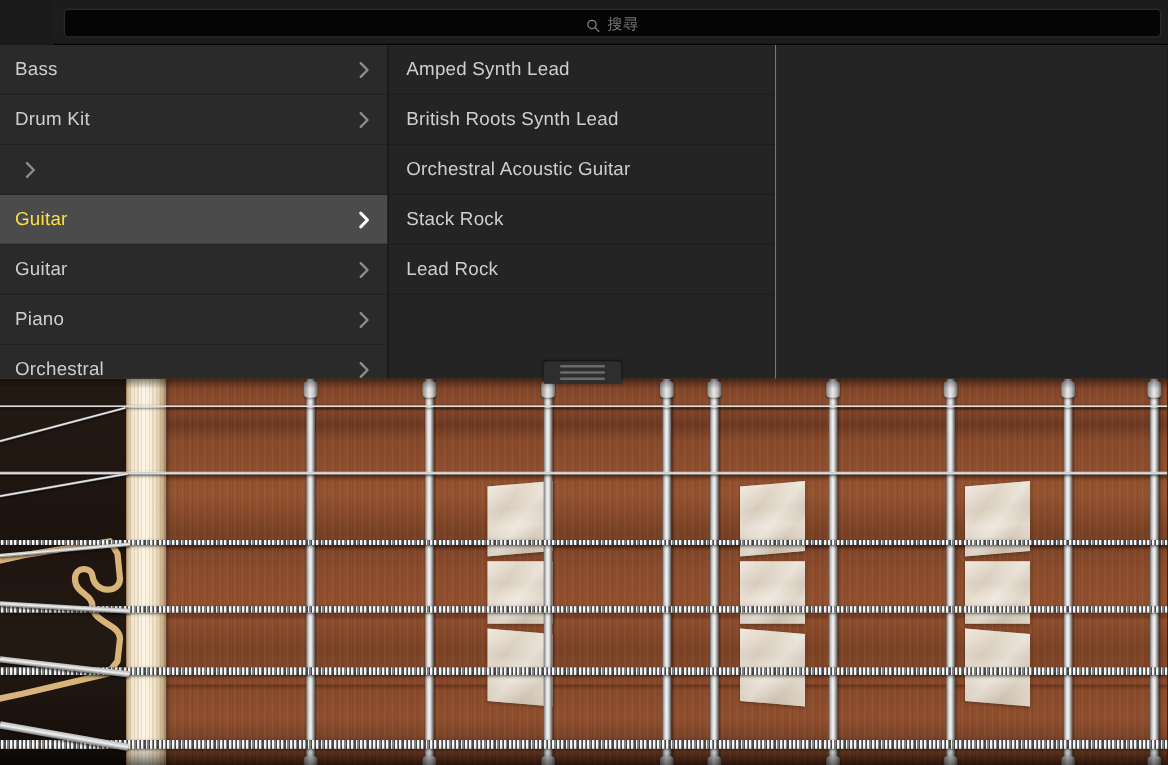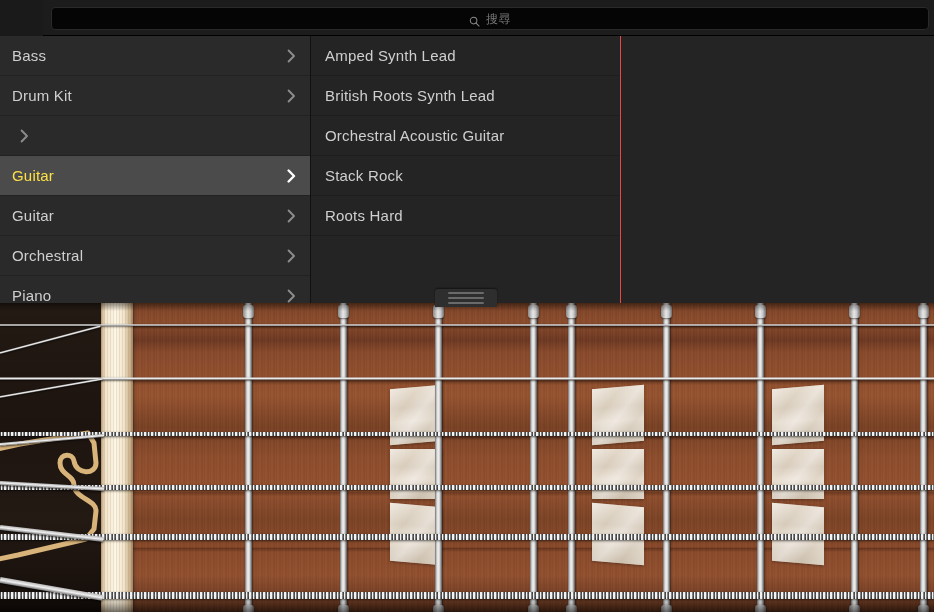--- a/index.html
+++ b/index.html
@@ -249,29 +249,29 @@
         </div>
         <div class="row">
           <span class="row-label">Guitar</span>
           <span class="chev">
             <svg viewBox="0 0 9 14" width="9" height="14">
               <path d="M1.6 1.5 L7 7 L1.6 12.5" fill="none" stroke="#8c8c8c" stroke-width="1.9" stroke-linecap="round" stroke-linejoin="round"></path>
             </svg>
           </span>
         </div>
         <div class="row">
+          <span class="row-label">Piano</span>
+          <span class="chev">
+            <svg viewBox="0 0 9 14" width="9" height="14">
+              <path d="M1.6 1.5 L7 7 L1.6 12.5" fill="none" stroke="#8c8c8c" stroke-width="1.9" stroke-linecap="round" stroke-linejoin="round"></path>
+            </svg>
+          </span>
+        </div>
+        <div class="row">
           <span class="row-label">Orchestral</span>
-          <span class="chev">
-            <svg viewBox="0 0 9 14" width="9" height="14">
-              <path d="M1.6 1.5 L7 7 L1.6 12.5" fill="none" stroke="#8c8c8c" stroke-width="1.9" stroke-linecap="round" stroke-linejoin="round"></path>
-            </svg>
-          </span>
-        </div>
-        <div class="row">
-          <span class="row-label">Piano</span>
           <span class="chev">
             <svg viewBox="0 0 9 14" width="9" height="14">
               <path d="M1.6 1.5 L7 7 L1.6 12.5" fill="none" stroke="#8c8c8c" stroke-width="1.9" stroke-linecap="round" stroke-linejoin="round"></path>
             </svg>
           </span>
         </div>
       </div>
 
     <div class="col col-2">
 
@@ -281,21 +281,21 @@
         <div class="row">
           <span class="row-label">British Roots Synth Lead</span>
         </div>
         <div class="row">
           <span class="row-label">Orchestral Acoustic Guitar</span>
         </div>
         <div class="row">
           <span class="row-label">Stack Rock</span>
         </div>
         <div class="row">
-          <span class="row-label">Roots Hard</span>
+          <span class="row-label">Lead Rock</span>
         </div>
       </div>
 
     <div class="col col-3"></div>
   </div>
 
   <div class="drag-handle">
     <i></i>
     <i></i>
     <i></i>

